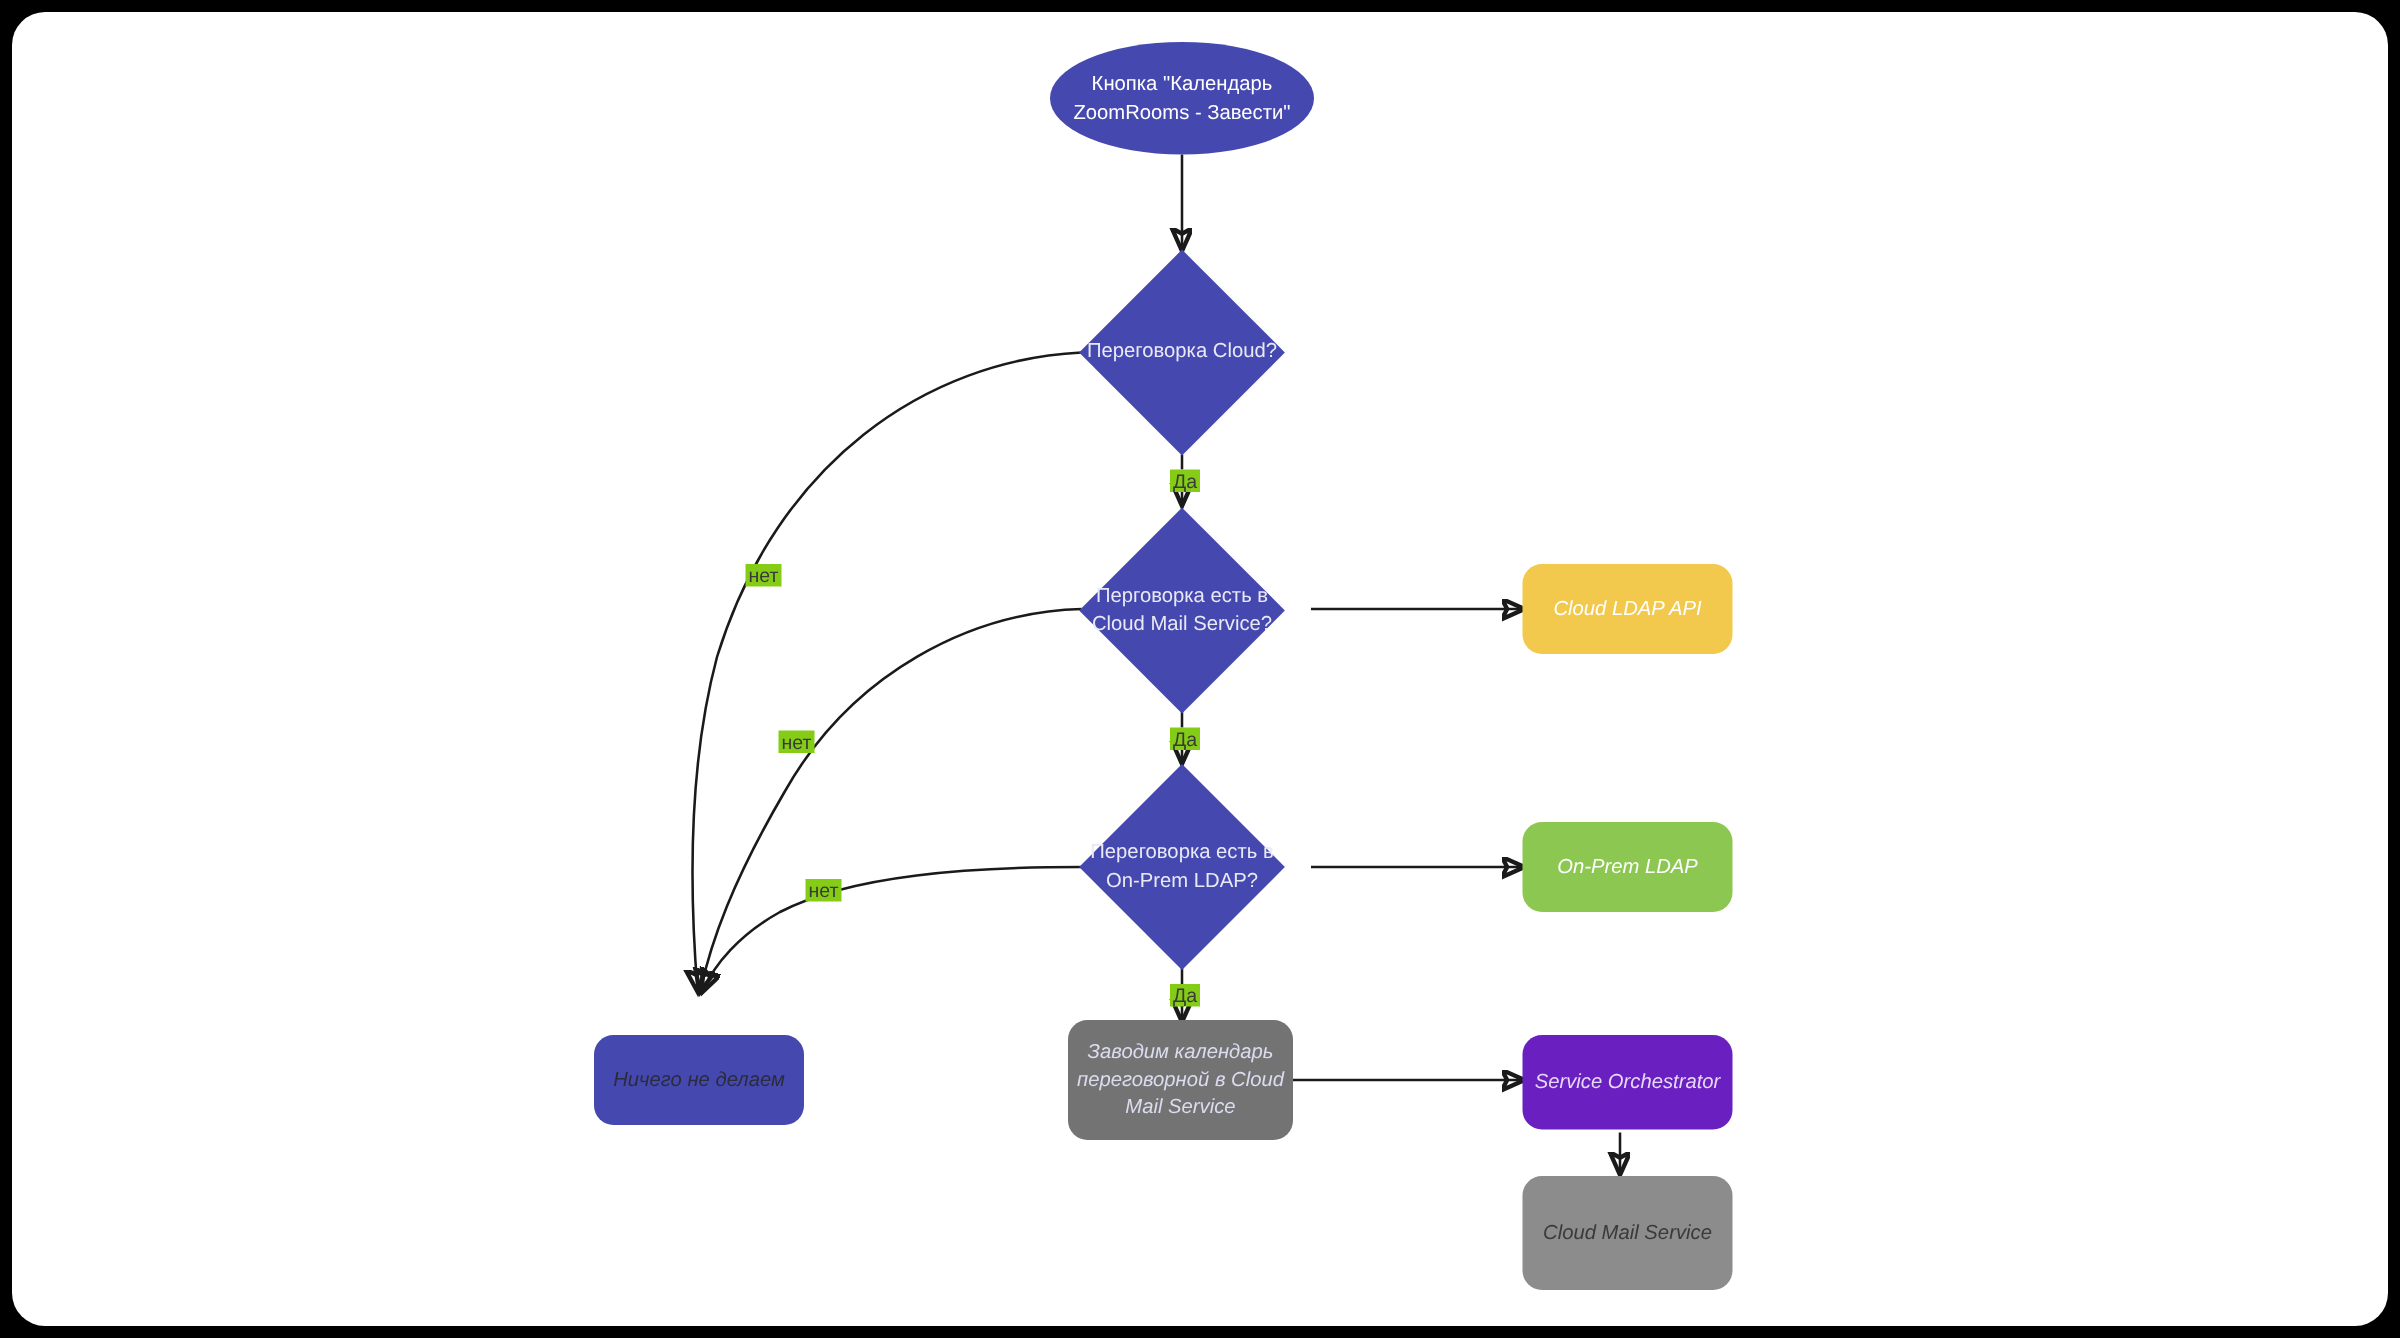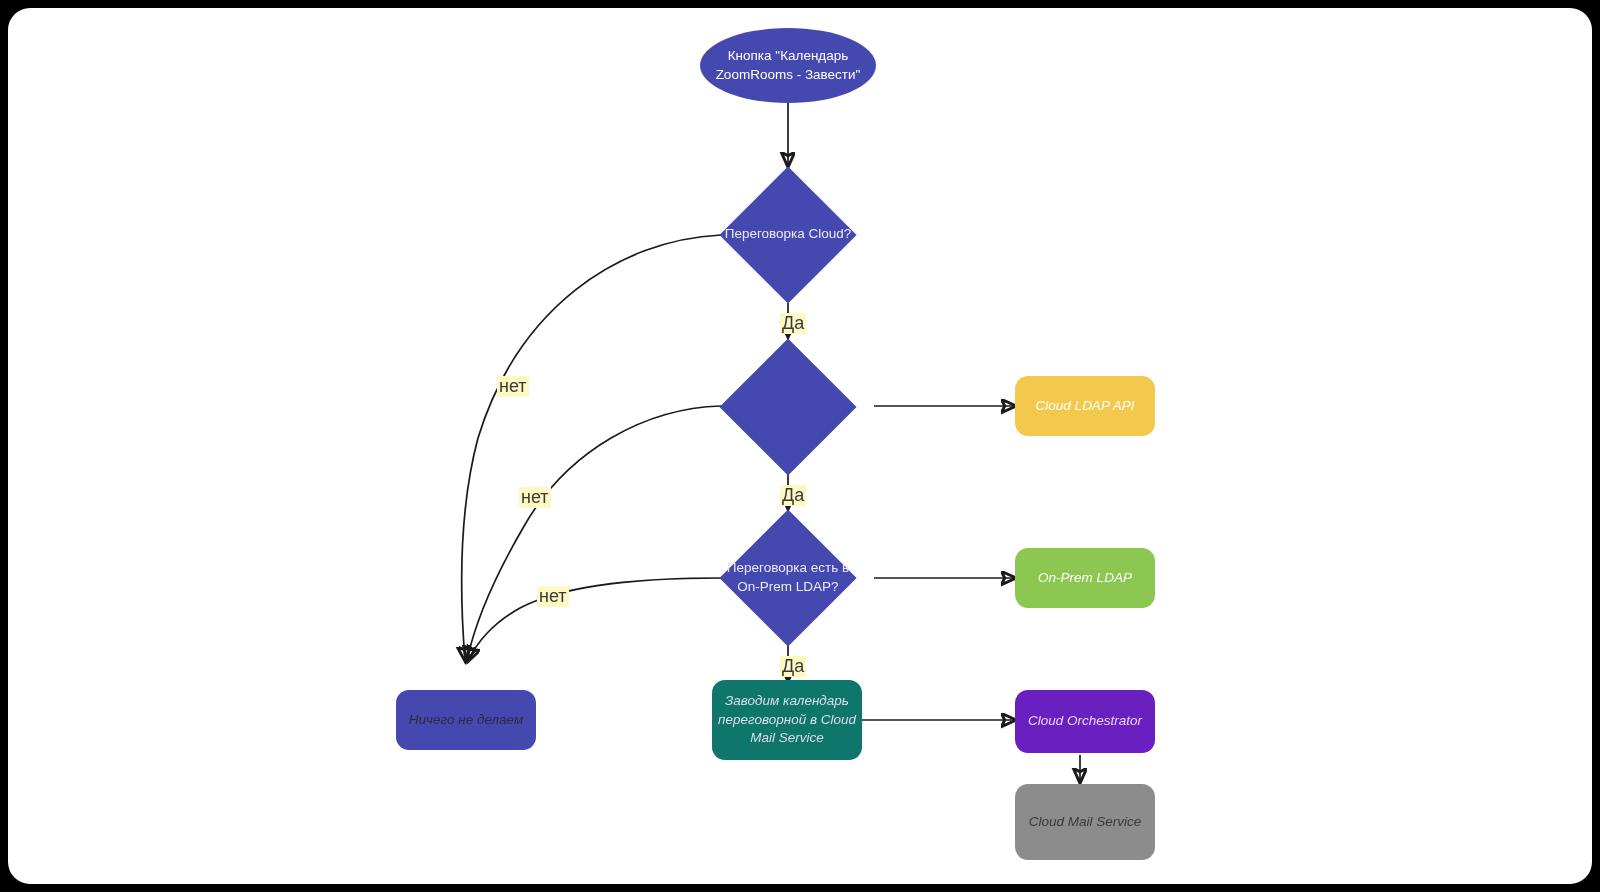--- a/index.html
+++ b/index.html
@@ -77,33 +77,33 @@
     position: relative;
     z-index: 1;
   }
 
   
   .n-rect {
     border-radius: 13px;
     font-size: 13.5px;
     font-style: italic;
   }
-  .c-blue   { background: #0f766e; color: #dcdcf0; }
+  .c-blue   { background: #737373; color: #dcdcf0; }
   .c-blue-d { background: #4549AF; color: #2b2b3e; }
   .c-yellow { background: #F2C94C; color: #ffffff; }
   .c-green  { background: #8CC751; color: #ffffff; }
   .c-purple { background: #6A1FC0; color: #e6d8f7; }
   .c-grey   { background: #8C8C8C; color: #3a3a3a; }
 
   
   .edge-label {
     position: absolute;
-    font-size: 18px;
+    font-size: 13px;
     color: #3a3a3a;
-    background: #fef9c3;
+    background: #84cc16;
     padding: 0 2px;
     white-space: nowrap;
     z-index: 4;
   }
 
   svg#edges {
     position: absolute;
     left: 0;
     top: 0;
     width: 1584px;
@@ -160,20 +160,21 @@
       <span class="label">Кнопка "Календарь ZoomRooms - Завести"</span>
     </div>
 
     <div class="node n-diamond" style="left:703px; top:158px; width:154px; height:137px;">
       <span class="diamond-shape" style="width:97px; height:97px;"></span>
       <span class="label">Переговорка Cloud?</span>
     </div>
 
     <div class="node n-diamond" style="left:703px; top:330px; width:154px; height:137px;">
       <span class="diamond-shape" style="width:97px; height:97px;"></span>
+      <span class="label">Перговорка есть в Cloud Mail Service?</span>
     </div>
 
     <div class="node n-rect c-blue-d" style="left:388px; top:682px; width:140px; height:60px;">
       <span class="label">Ничего не делаем</span>
     </div>
 
     <div class="node n-diamond" style="left:703px; top:501px; width:154px; height:137px;">
       <span class="diamond-shape" style="width:97px; height:97px;"></span>
       <span class="label">Переговорка есть в On-Prem LDAP?</span>
     </div>
@@ -184,21 +185,21 @@
 
     <div class="node n-rect c-yellow" style="left:1007px; top:368px; width:140px; height:60px;">
       <span class="label">Cloud LDAP API</span>
     </div>
 
     <div class="node n-rect c-green" style="left:1007px; top:540px; width:140px; height:60px;">
       <span class="label">On-Prem LDAP</span>
     </div>
 
     <div class="node n-rect c-purple" style="left:1007px; top:682px; width:140px; height:63px;">
-      <span class="label">Cloud Orchestrator</span>
+      <span class="label">Service Orchestrator</span>
     </div>
 
     <div class="node n-rect c-grey" style="left:1007px; top:776px; width:140px; height:76px;">
       <span class="label">Cloud Mail Service</span>
     </div>
 
     <div class="edge-label" style="left:772px; top:305px;">Да</div>
 
     <div class="edge-label" style="left:772px; top:477px;">Да</div>
 

